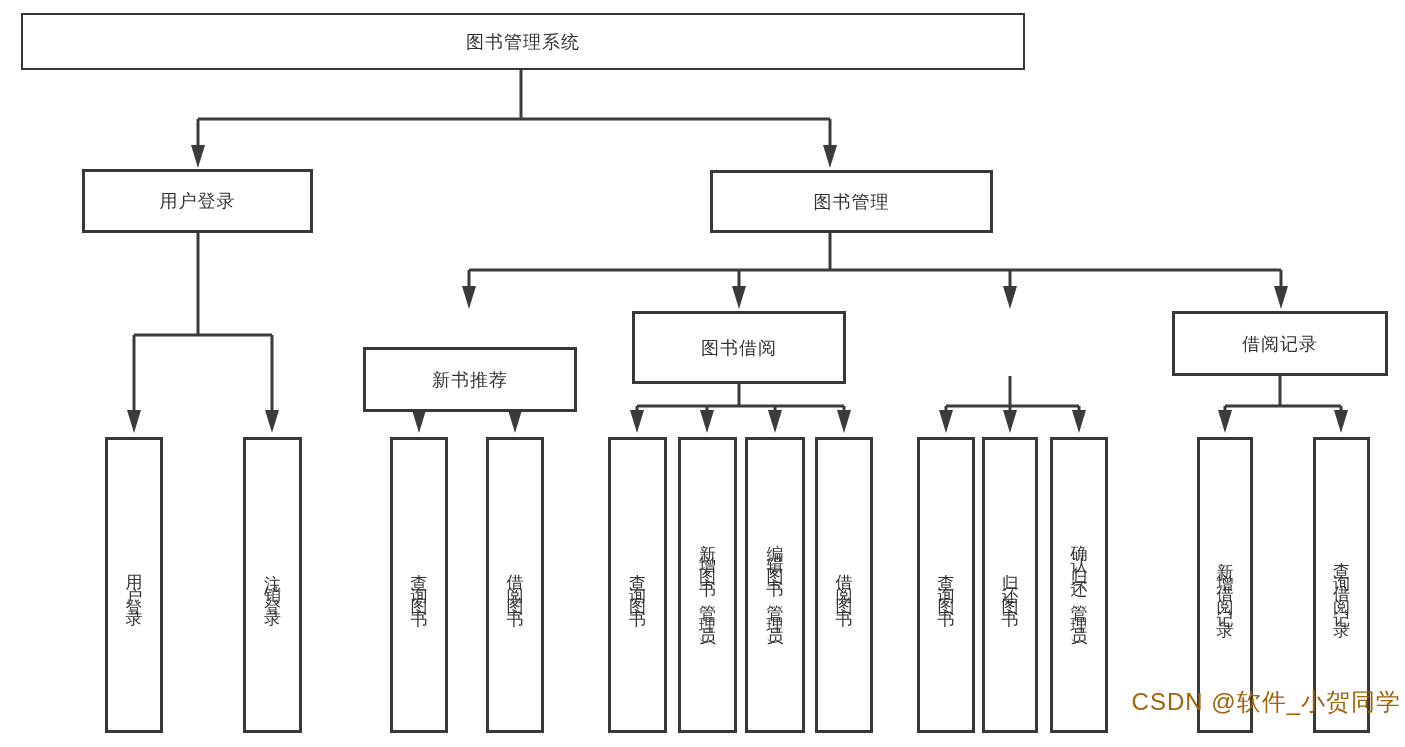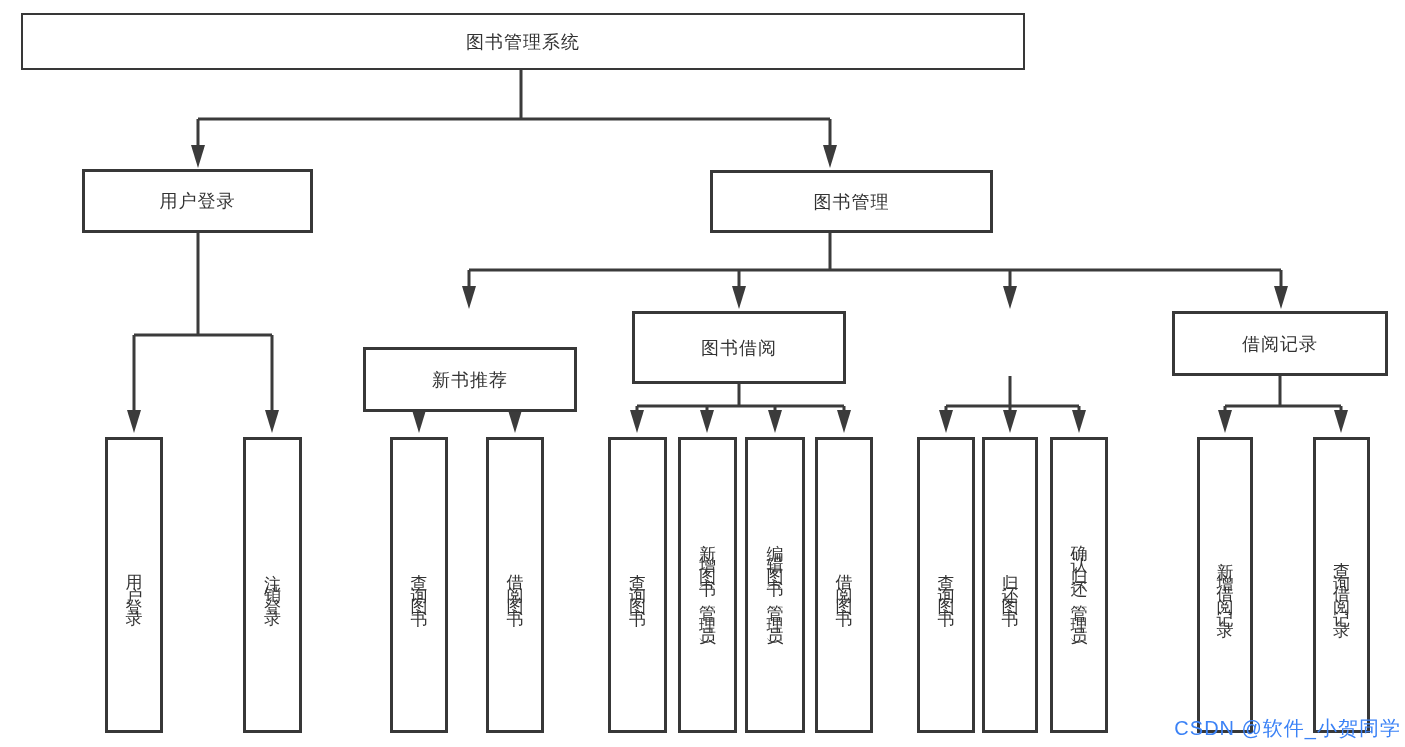--- a/index.html
+++ b/index.html
@@ -44,25 +44,25 @@
     writing-mode: vertical-rl;
     text-orientation: mixed;
     font-size: 17px;
     letter-spacing: 12px;
     line-height: 1;
     color: #333333;
     white-space: nowrap;
   }
   #watermark {
     position: absolute;
-    top: 715px;
+    top: 686px;
     right: 4px;
-    font-size: 20px;
+    font-size: 24px;
     letter-spacing: 1px;
-    color: #3b82f6;
+    color: #a16207;
     z-index: 5;
     white-space: nowrap;
   }
 </style>
 </head>
 <body>
 
 <div id="canvas">
 
   <svg id="connectors" viewBox="0 0 1405 747" xmlns="http://www.w3.org/2000/svg">

